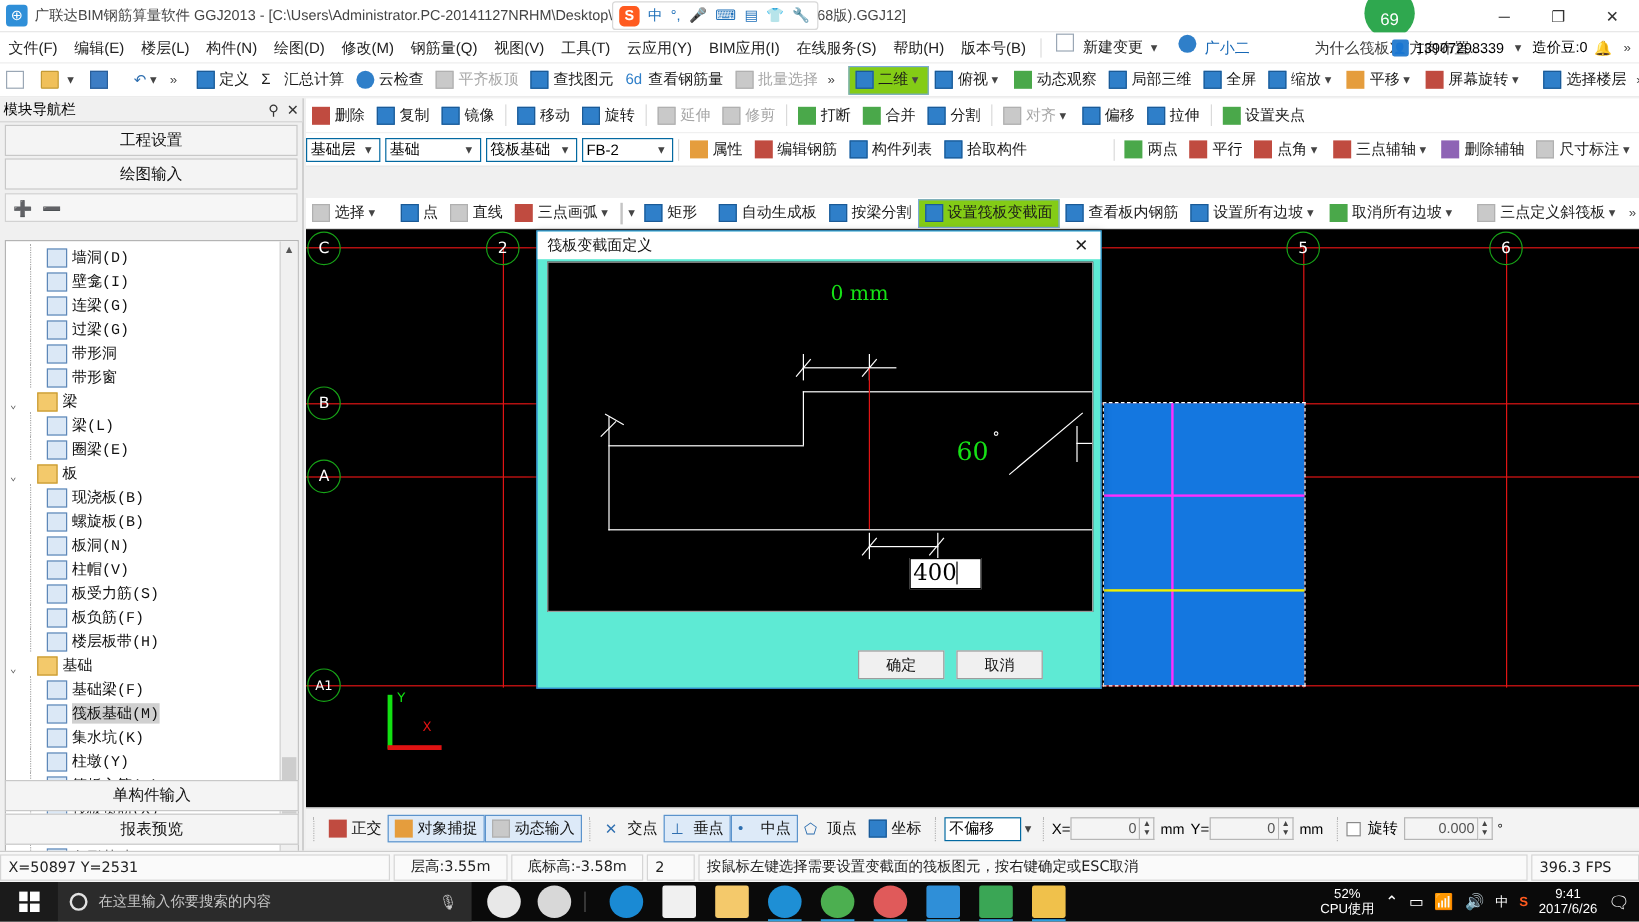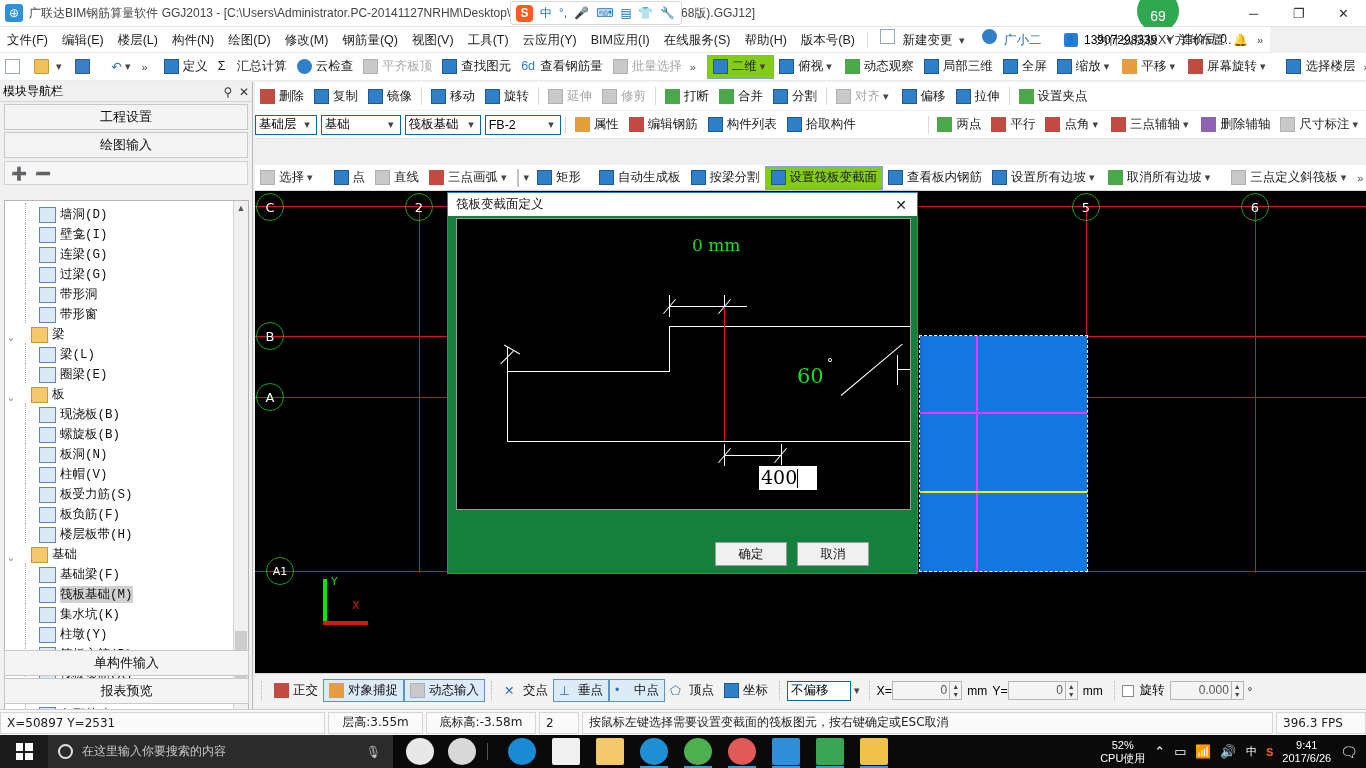--- a/index.html
+++ b/index.html
@@ -24,21 +24,21 @@
   .ime-logo{ width:17px;height:17px;background:#ff5a1f;border-radius:4px;color:#fff;font-size:12px;
       text-align:center;line-height:17px;font-weight:bold;}
   .ime-item{ font-size:12px; color:#1e6fb8; }
   .greenball { position:absolute; left:1137px; top:-10px; width:42px; height:42px; border-radius:50%;
       background:#2fa84f; color:#fff; font-size:14px; text-align:center; line-height:52px; }
   .wctrl { position:absolute; top:0; height:27px; width:45px; text-align:center; line-height:27px;
       font-size:13px; color:#333; }
   .wctrl.min{ right:90px;} .wctrl.max{ right:45px;} .wctrl.close{ right:0px;}
 
   
-  .menubar { position:absolute; left:0; top:27px; width:1270px; height:26px; background:#fff;
+  .menubar { position:absolute; left:0; top:27px; width:1366px; height:26px; background:#fff;
       display:flex; align-items:center; border-bottom:1px solid #e9e9e9; }
   .menu-item { padding:0 7px; font-size:12.5px; color:#222; line-height:26px; white-space:nowrap; }
   .menu-sep { width:1px; height:16px; background:#dcdcdc; margin:0 5px; }
   .blue-chip{ color:#1667b5; }
   .mb-right { position:absolute; right:4px; display:flex; align-items:center; gap:6px; font-size:12px; }
   .pill-ico{ width:14px;height:14px;display:inline-block;background:#2b7fd0;border-radius:2px;
       color:#fff;font-size:9px;text-align:center;line-height:14px;}
   .ad-text{ color:#3c3c3c; }
 
   
@@ -110,21 +110,21 @@
       color:#fff; font-size:13px; text-align:center; line-height:27px;
       font-family:"DejaVu Sans", sans-serif; }
   .slab { position:absolute; background:#1477e0; outline:1px dashed #fff; }
   .mag { position:absolute; background:#ff2fff; }
   .yel { position:absolute; background:#f0f000; height:2px;}
   .axis-y { position:absolute; width:4px; background:#12e012; }
   .axis-x { position:absolute; height:4px; background:#e01212; }
   .axlabel { position:absolute; font-size:11px; font-family:"DejaVu Sans", sans-serif;}
 
   
-  .dialog { position:absolute; left:447px; top:192px; width:471px; height:382px; background:#15803d;
+  .dialog { position:absolute; left:447px; top:192px; width:471px; height:382px; background:#5eead4;
       border:1px solid #2b7fd0; box-shadow:0 2px 7px rgba(0,0,0,.35); }
   .dlg-title { height:23px; background:#fff; display:flex; align-items:center;
       padding:0 4px 0 8px; font-size:12.5px; color:#111; }
   .dlg-title .sp{flex:1}
   .dlg-x{ width:24px; text-align:center; font-size:14px; color:#222;}
   .dlg-canvas { position:absolute; left:8px; top:25px; width:455px; height:292px; background:#000;
       border:1px solid #9b9b9b; overflow:hidden; }
   .dlg-foot { position:absolute; left:0; bottom:0; width:469px; height:38px; display:flex;
       align-items:center; justify-content:flex-end; padding-right:48px; gap:10px; }
   .dlg-btn { width:72px; height:24px; background:#f0f0f0; border:1px solid #9c9c9c;
@@ -726,21 +726,21 @@
     <div class="gridline-v" style="left:1000px; top:15px; bottom:100px;"></div>
 
     <div class="slab" style="left:665px; top:145px; width:167px; height:235px;"></div>
     <div class="mag" style="left:721px; top:145px; width:2px; height:235px;"></div>
     <div class="mag" style="left:665px; top:221px; width:167px; height:2px;"></div>
     <div class="yel" style="left:665px; top:300px; width:167px;"></div>
 
     <div class="bubble" style="left:1px; top:2px">C</div>
     <div class="bubble" style="left:1px; top:131px">B</div>
     <div class="bubble" style="left:1px; top:192px">A</div>
-    <div class="bubble" style="left:11px; top:366px; font-size:11px">A1</div>
+    <div class="bubble" style="left:1px; top:366px; font-size:11px">A1</div>
     <div class="bubble" style="left:150px; top:2px">2</div>
     <div class="bubble" style="left:817px; top:2px">5</div>
     <div class="bubble" style="left:986px; top:2px">6</div>
 
     <div class="axis-y" style="left:68px; top:388px; height:45px;"></div>
     <div class="axis-x" style="left:68px; top:430px; width:45px;"></div>
     <div class="axlabel" style="left:76px; top:384px; color:#12e012">Y</div>
     <div class="axlabel" style="left:97px; top:408px; color:#e01212">X</div>
   </div>
 

